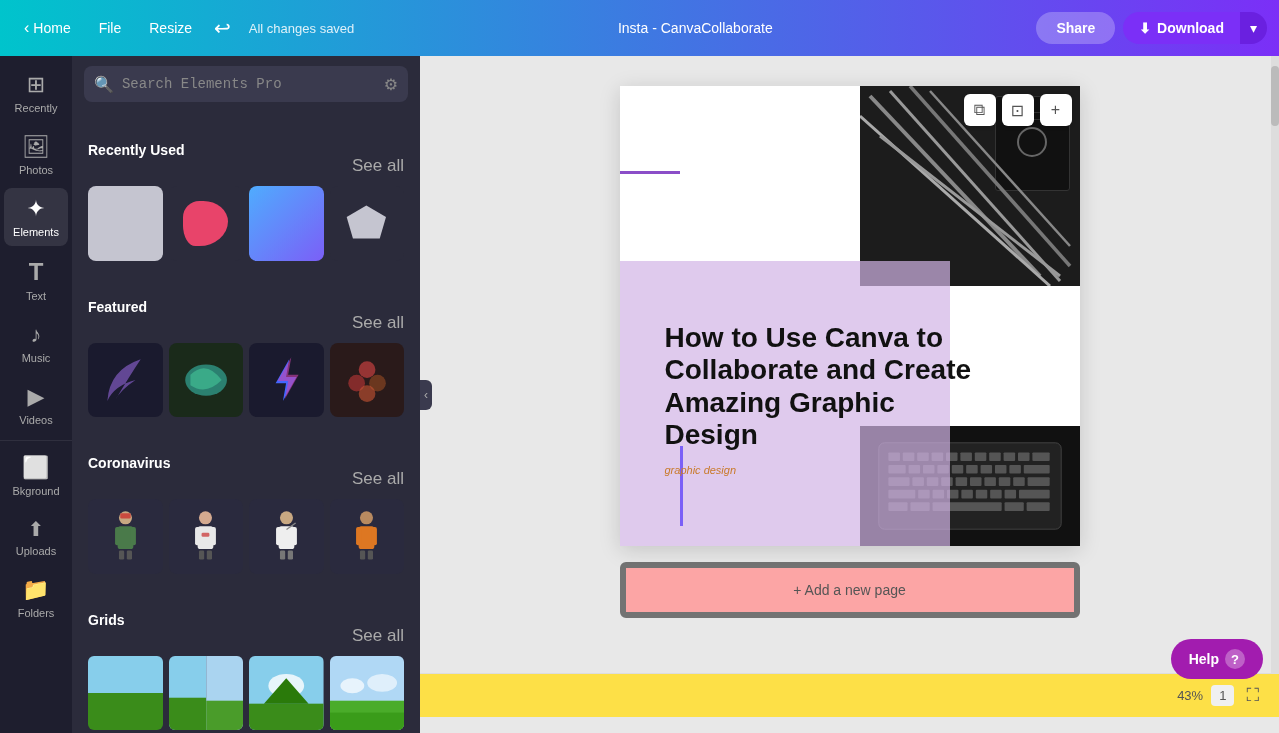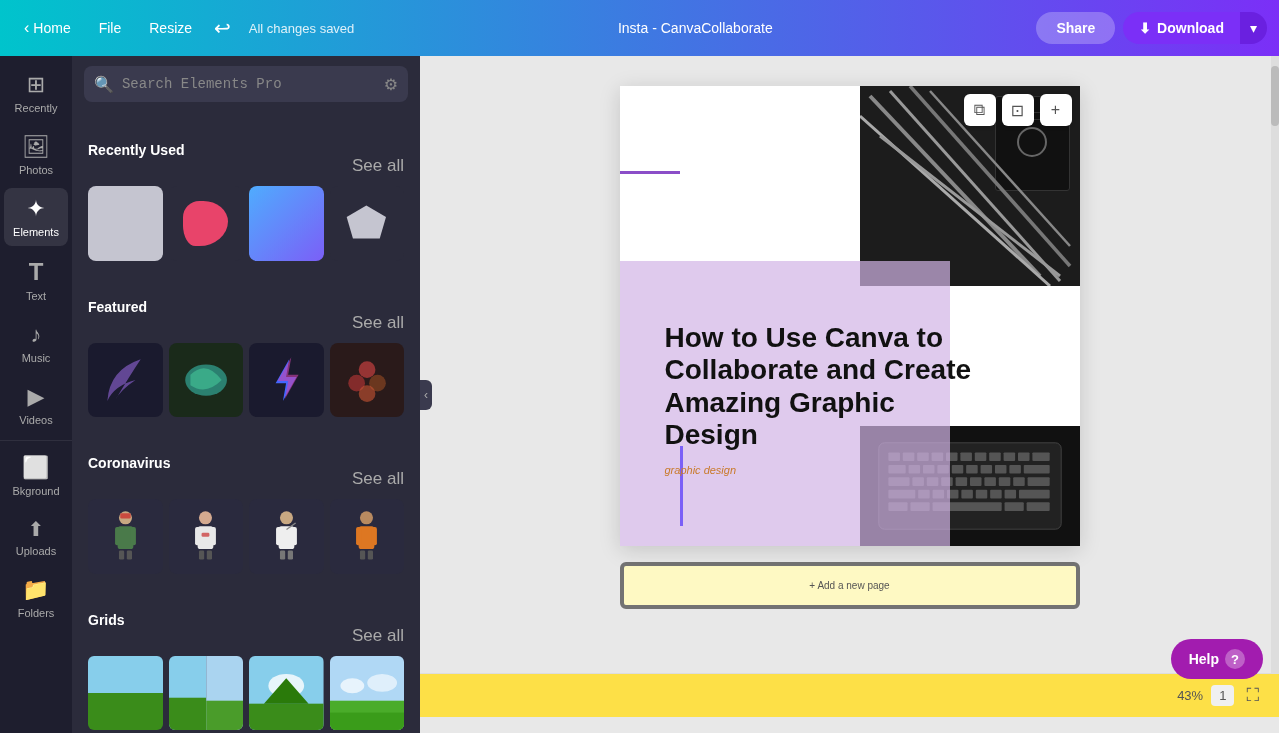--- a/index.html
+++ b/index.html
@@ -309,30 +309,30 @@
       position: absolute;
       bottom: 70px; left: 45px;
       font-size: 11px;
       color: #c97a2a;
       font-style: italic;
     }
 
     
     .add-page-bar {
       width: 460px;
-      background: #fef9c3;
-      border: 4px solid #737373;
+      background: #fca5a5;
+      border: 6px solid #737373;
       border-radius: 6px;
       display: flex;
       align-items: center;
       justify-content: center;
       padding: 14px;
       cursor: pointer;
       color: #555;
-      font-size: 10px;
+      font-size: 14px;
     }
 
     
     .bottom-bar {
       position: absolute;
       bottom: 16px; left: 0; right: 0;
       height: 44px;
       background: #fde047;
       border-top: 1px solid #ddd;
       display: flex;

